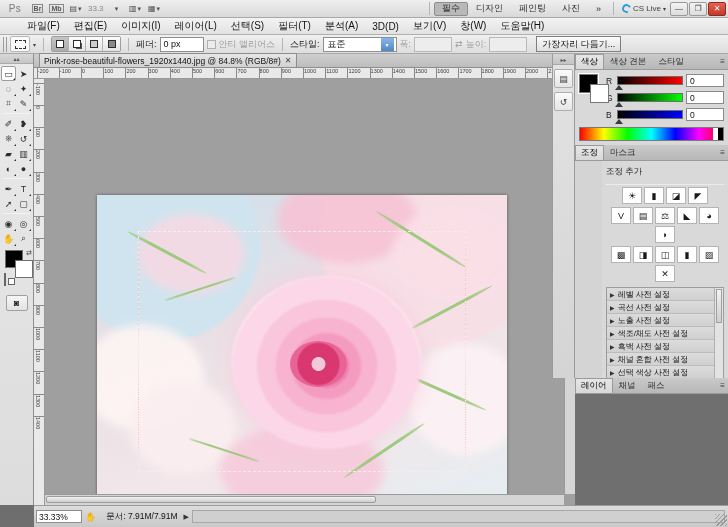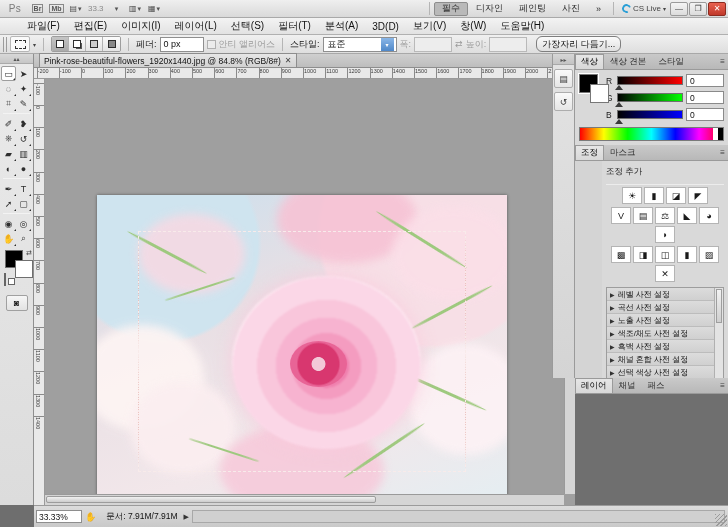--- a/index.html
+++ b/index.html
@@ -100,21 +100,21 @@
   .dropdown{
     height:15px;border:1px solid #8f8f8f;background:#fff;
     display:flex;align-items:center;font-size:9px;padding:0 2px 0 4px;color:#111;
   }
   .dd-arrow{
     width:13px;height:13px;margin-left:auto;
     background:linear-gradient(#8ab6e8,#4f88c8);
     display:flex;align-items:center;justify-content:center;color:#fff;font-size:6px;
   }
   .btn3d{
-    height:16px;border:1px solid #7e7e7e;border-radius:6px;
+    height:16px;border:1px solid #7e7e7e;border-radius:0;
     background:linear-gradient(#fbfbfb,#e0e0e0);
     display:flex;align-items:center;padding:0 5px;font-size:9px;color:#111;
   }
   .swap-ico{font-size:9px;color:#9b9b9b;}
 
   
   .toolbox{
     position:absolute; left:0; top:54px; width:34px; height:451px;
     background:linear-gradient(#eaeaea,#dcdcdc);
     border-right:1px solid #8f8f8f;

